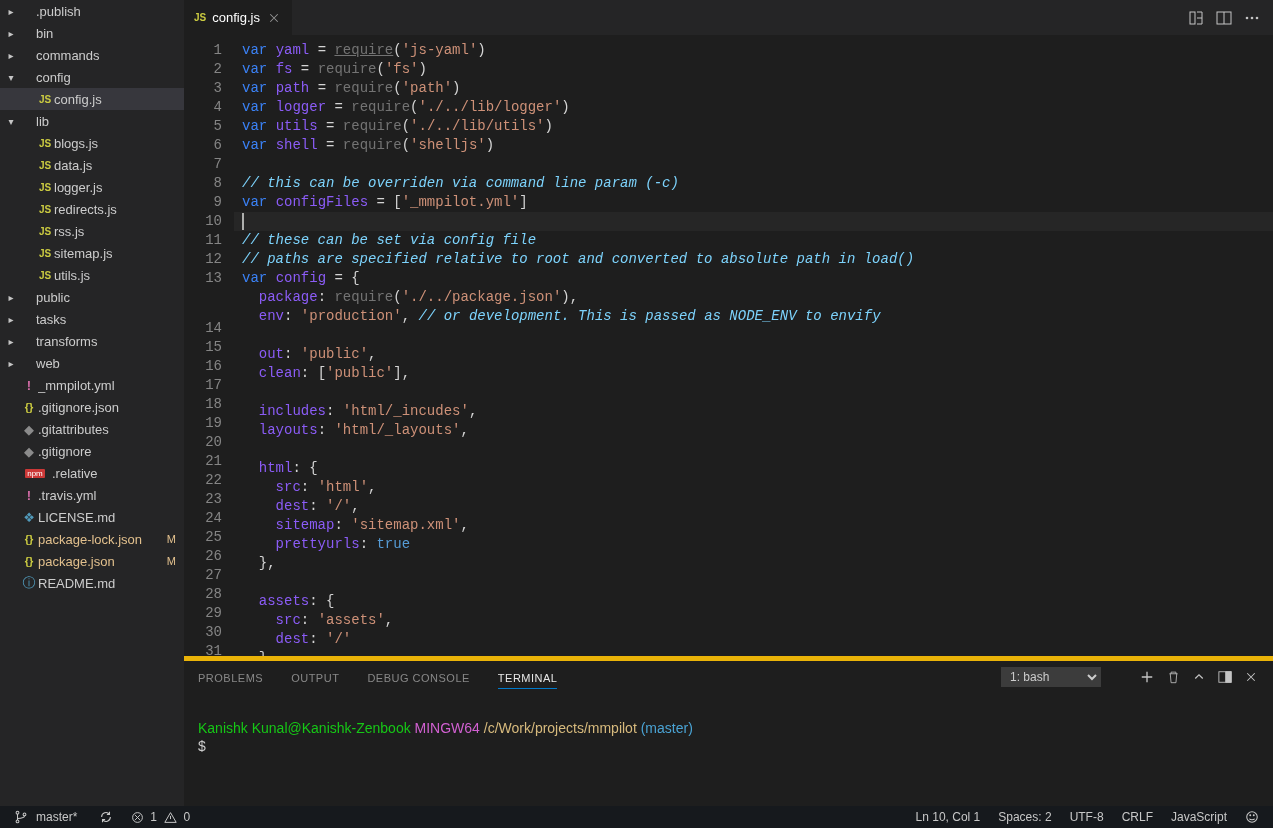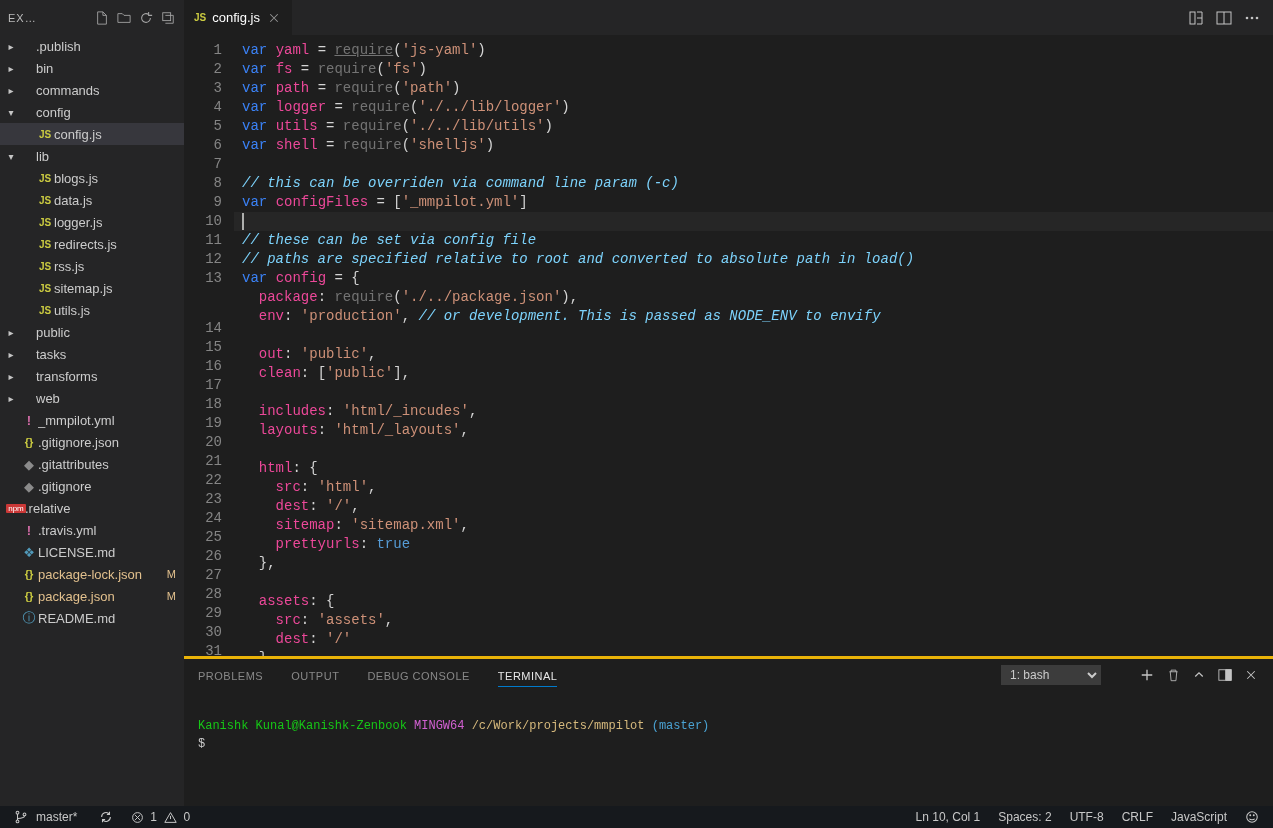--- a/index.html
+++ b/index.html
@@ -26,82 +26,56 @@
 .tabs-spacer { flex:1; }
 .tabs-actions { display:flex; gap:10px; padding-right:12px; color:#c5c5c5; }
 .tabs-actions span { cursor:pointer; width:18px; height:18px; display:flex; align-items:center; justify-content:center; }
 
 .editor-body { display:flex; flex:1; overflow:hidden; font-family:Consolas,"Courier New",monospace; font-size:14px; line-height:19px; }
 .gutter { width:50px; text-align:right; padding-right:12px; color:#858585; padding-top:6px; user-select:none; background:#1e1e1e; }
 .code { flex:1; padding-top:6px; color:#d4d4d4; white-space:pre; position:relative; }
 .code .ln { height:19px; padding-left:8px; }
 .code .ln.current { background:rgba(255,255,255,0.04); }
 .kw { color:#3b82f6; }
-.var { color:#ec4899; }
+.var { color:#8b5cf6; }
 .fn { color:#737373; }
 .str { color:#ce9178; }
 .bool { color:#569cd6; }
 .cm { color:#7dd3fc; font-style:italic; }
 .pun { color:#d4d4d4; }
 .under { text-decoration:underline; }
 .cursor { display:inline-block; width:2px; height:17px; background:#aeafad; vertical-align:middle; }
 
-.panel { height:150px; background:#1e1e1e; border-top:3px solid #eab308; display:flex; flex-direction:column; }
+.panel { height:150px; background:#1e1e1e; border-top:5px solid #eab308; display:flex; flex-direction:column; }
 .panel-tabs { height:32px; display:flex; align-items:center; padding:0 14px; gap:28px; font-size:11px; color:#888; }
 .panel-tabs .ptab { letter-spacing:0.5px; cursor:pointer; padding:6px 0 4px; border-bottom:1px solid transparent; }
 .panel-tabs .ptab.active { color:#e7e7e7; border-bottom:1px solid #007acc; }
 .panel-tabs .psel { margin-left:auto; }
 .panel-tabs select { background:#3c3c3c; color:#ccc; border:1px solid #3c3c3c; font-size:12px; padding:1px 4px; width:100px; }
 .panel-actions { display:flex; gap:10px; margin-left:10px; color:#c5c5c5; }
 .panel-actions span { cursor:pointer; width:16px; height:16px; display:flex; align-items:center; justify-content:center; }
-.term-body { flex:1; font-family:Liberation Mono, monospace; font-size:12px; color:#ccc; padding:8px 14px; line-height:18px; }
+.term-body { flex:1; font-family:Liberation Sans, sans-serif; font-size:14px; color:#ccc; padding:8px 14px; line-height:18px; }
 .t-green { color:#16c716; }
 .t-pink { color:#d160d1; }
 .t-yellow { color:#d7ba7d; }
 .t-blue { color:#4aa3d4; }
 
 .statusbar { height:22px; background:#16191d; color:#c8c8c8; display:flex; align-items:center; font-size:12px; padding:0 10px; gap:10px; }
 .statusbar .sp { flex:1; }
 .statusbar span { display:inline-flex; align-items:center; height:22px; padding:0 4px; cursor:pointer; }
 
 svg { display:block; }
 </style>
 </head>
 <body>
 
 <div class="root">
   <div class="main-row">
 
     <div class="sidebar">
-      <div class="side-header">
-        <span class="title">EX…</span>
-        <span class="act">
-            <svg width="14" height="14" viewBox="0 0 16 16" fill="none" stroke="#c5c5c5" stroke-width="1">
-              <path d="M9 1H3v14h10V5L9 1z"></path>
-              <path d="M9 1v4h4"></path>
-            </svg>
-          </span>
-        <span class="act">
-            <svg width="14" height="14" viewBox="0 0 16 16" fill="none" stroke="#c5c5c5" stroke-width="1">
-              <path d="M1 3h5l2 2h7v8H1z"></path>
-            </svg>
-          </span>
-        <span class="act">
-            <svg width="14" height="14" viewBox="0 0 16 16" fill="none" stroke="#c5c5c5" stroke-width="1.2">
-              <path d="M13 8a5 5 0 1 1-2-4"></path>
-              <path d="M11 1v4h4"></path>
-            </svg>
-          </span>
-        <span class="act">
-            <svg width="14" height="14" viewBox="0 0 16 16" fill="none" stroke="#c5c5c5" stroke-width="1">
-              <rect x="2" y="2" width="9" height="9"></rect>
-              <path d="M5 5h9v9H5"></path>
-            </svg>
-          </span>
-      </div>
       <div class="tree" id="tree">
           <div class="tree-row" style="padding-left: 4px;">
             <span class="arrow">▸</span>
             <span class="icon"></span>
             <span class="label">.publish</span>
           </div>
           <div class="tree-row" style="padding-left: 4px;">
             <span class="arrow">▸</span>
             <span class="icon"></span>
             <span class="label">bin</span>
@@ -206,21 +180,21 @@
               <span style="color:#8b8b8b;">◆</span>
             </span>
             <span class="label">.gitattributes</span>
           </div>
           <div class="tree-row" style="padding-left: 20px;">
             <span class="icon">
               <span style="color:#8b8b8b;">◆</span>
             </span>
             <span class="label">.gitignore</span>
           </div>
-          <div class="tree-row" style="padding-left: 7px;">
+          <div class="tree-row" style="padding-left: 26px; gap: 8px;">
             <span class="icon">
               <span style="background:#cb3837;color:#fff;font-size:8px;padding:0 2px;border-radius:1px;">npm</span>
             </span>
             <span class="label">.relative</span>
           </div>
           <div class="tree-row" style="padding-left: 20px;">
             <span class="icon">
               <span style="color:#d16ba5;font-weight:bold;font-size:13px;">!</span>
             </span>
             <span class="label">.travis.yml</span>

